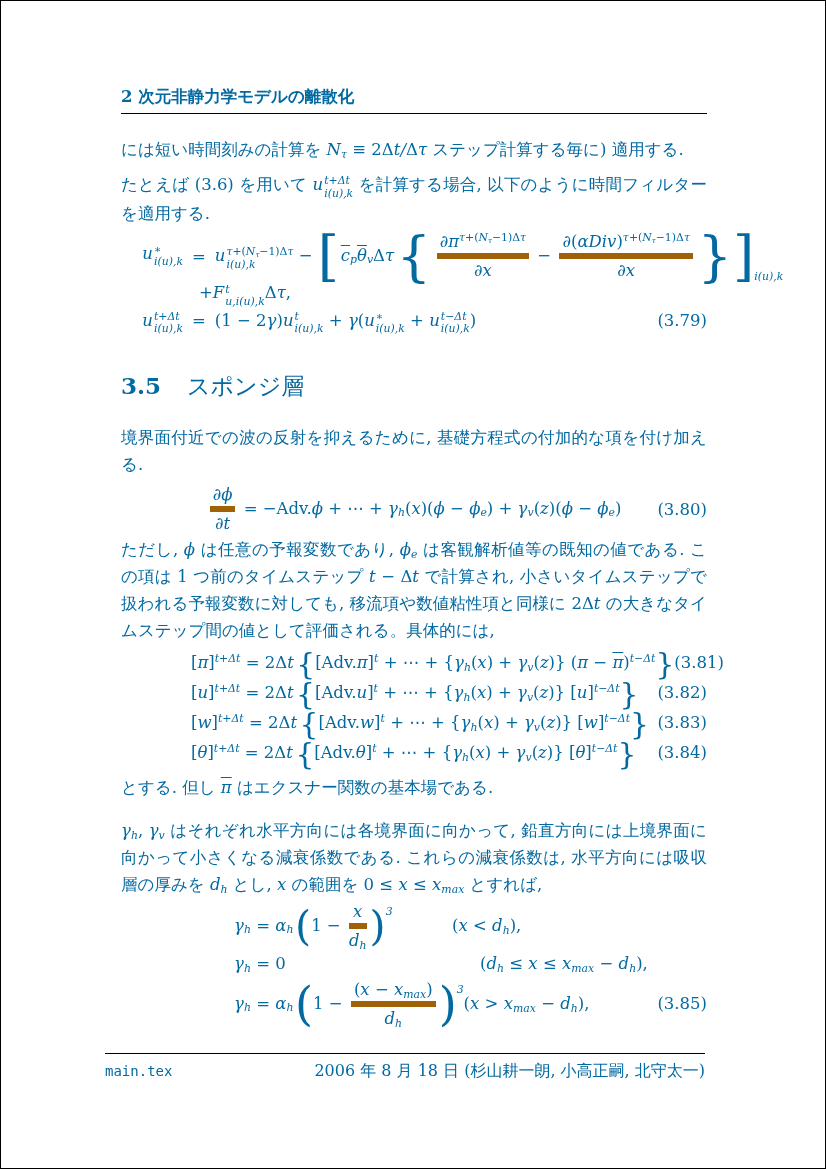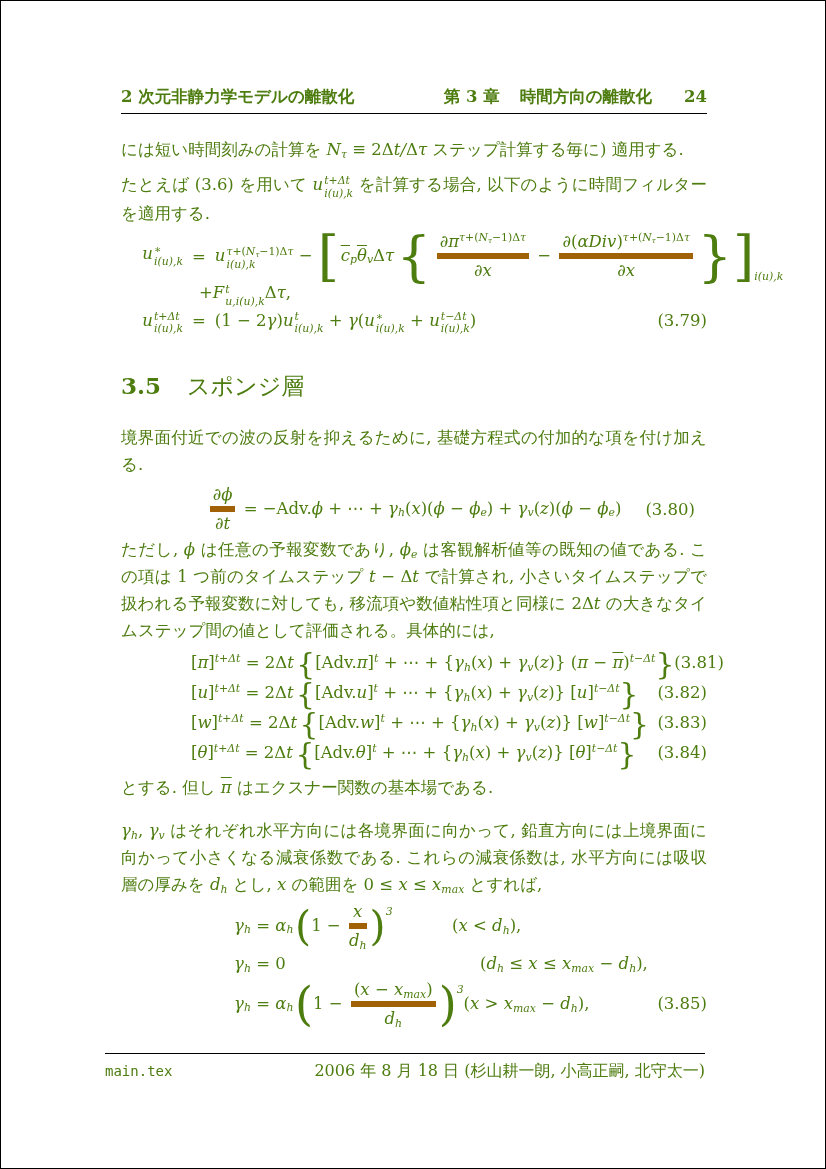--- a/index.html
+++ b/index.html
@@ -1,17 +1,17 @@
 <!DOCTYPE html>
 <html><head>
 <meta charset="utf-8">
 <style>
   html,body{margin:0;padding:0;background:#e8e8e8;}
   .page{position:relative;width:826px;height:1169px;background:#fff;border:1px solid #000;
-        box-sizing:border-box;font-family:"DejaVu Serif","Liberation Serif",serif;color:#4d7c0f;overflow:hidden;}
+        box-sizing:border-box;font-family:"DejaVu Serif","Liberation Serif",serif;color:#0369a1;overflow:hidden;}
   .inner{position:absolute;left:120px;top:85px;width:586px;}
   
   .page-header{display:flex;align-items:baseline;border-bottom:1.2px solid #000;
                padding-bottom:5px;font-weight:bold;font-size:16.5px;white-space:nowrap;}
   .hdr-right{margin-left:auto;display:flex;align-items:baseline;}
   .hdr-chapter{margin-right:20px;}
   .hdr-pagenum{margin-left:32px;font-family:"DejaVu Serif",serif;}
   
   .para{font-size:16.5px;line-height:27px;text-align:justify;margin:0;}
   .p1{margin-top:22px;} .p2{margin-top:8px;} .p3{margin-top:8px;}
@@ -44,46 +44,41 @@
   .eq379{margin:2px 0 0;}
   .eq-row{display:flex;align-items:baseline;white-space:nowrap;}
   .eq379 .r1{margin-top:2px;min-height:54px;align-items:center;}
   .eq379 .r2{margin-top:0;min-height:24px;padding-left:78px;}
   .eq379 .r3{margin-top:2px;min-height:30px;}
   .eq-lhs{display:inline-block;min-width:62px;text-align:right;}
   .eq-rel{margin:0 9px;}
   .eq-num{margin-left:auto;font-style:normal;}
   .eq380{margin:6px 0 2px;}
   .eq380 .eq-row{justify-content:center;min-height:50px;align-items:center;position:relative;}
-  .eq380 .eq-num{position:absolute;right:12px;top:50%;transform:translateY(-50%);margin:0;}
+  .eq380 .eq-num{position:absolute;right:0;top:50%;transform:translateY(-50%);margin:0;}
   .eqgrp{margin:4px 0 0;}
   .eqgrp .eq-row{padding-left:70px;min-height:30px;align-items:center;}
   .eq385{margin:4px 0 0;}
   .eq385 .eq-row{padding-left:113px;align-items:center;}
   .eq385 .r1{min-height:46px;} .eq385 .r2{min-height:27px;gap:28px;} .eq385 .r3{min-height:54px;}
   .eq385 .expr{display:inline-block;min-width:218px;}
   
   .page-footer{position:absolute;left:104px;right:120px;top:1052px;border-top:1.2px solid #000;
                padding-top:7px;display:flex;justify-content:space-between;align-items:baseline;}
   .ft-file{font-family:"DejaVu Sans Mono","Liberation Mono",monospace;font-size:14px;}
   .ft-date{font-size:16px;}
 </style>
 </head>
 <body>
 
 <div class="page">
   <div class="inner">
 
     <div class="page-header">
       <span>2 次元非静力学モデルの離散化</span>
-      <span class="hdr-right">
-        <span class="hdr-chapter">第 3 章</span>
-        <span>時間方向の離散化</span>
-        <span class="hdr-pagenum">24</span>
-      </span>
     </div>
 
     <p class="para p1 math"><span class="jp">には短い時間刻みの計算を </span><span class="mi">N</span><span class="msub"><span class="mi">τ</span></span><span class="mr"> ≡ 2Δ</span><span class="mi">t/</span><span class="mr">Δ</span><span class="mi">τ</span><span class="jp"> ステップ計算する毎に) 適用する.</span></p>
     <p class="para p2 math"><span class="jp">たとえば (3.6) を用いて </span><span class="mi">u</span><span class="ss"><span class="ss-sup"><span class="mi">t+Δt</span></span><span class="ss-sub"><span class="mi">i(u),k</span></span></span><span class="jp"> を計算する場合, 以下のように時間フィルターを適用する.</span></p>
 
     <div class="eq-block eq379 math">
       <div class="eq-row r1">
         <span class="eq-lhs"><span class="mi">u</span><span class="ss"><span class="ss-sup"><span class="mi">∗</span></span><span class="ss-sub"><span class="mi">i(u),k</span></span></span></span>
         <span class="eq-rel">=</span>
         <span><span class="mi">u</span><span class="ss"><span class="ss-sup"><span class="mi">τ</span><span class="mr">+(</span><span class="mi">N</span><span class="msub"><span class="mi">τ</span></span><span class="mr">−1)Δ</span><span class="mi">τ</span></span><span class="ss-sub"><span class="mi">i(u),k</span></span></span><span class="mr"> − </span><span class="bigd" style="font-size: 3.3em;">[</span><span class="msp" style="width: 0.1em;">​</span><span class="ov"><span class="mi">c</span></span><span class="msub"><span class="mi">p</span></span><span class="ov"><span class="mi">θ</span></span><span class="msub"><span class="mi">v</span></span><span class="mr">Δ</span><span class="mi">τ</span><span class="msp" style="width: 0.15em;">​</span><span class="bigd" style="font-size: 3.3em;">{</span><span class="msp" style="width: 0.15em;">​</span><span class="frac"><span class="num"><span class="mi">∂π</span><span class="msup"><span class="mi">τ</span><span class="mr">+(</span><span class="mi">N</span><span class="msub"><span class="mi">τ</span></span><span class="mr">−1)Δ</span><span class="mi">τ</span></span></span><span class="den"><span class="mi">∂x</span></span></span><span class="mr"> − </span><span class="frac"><span class="num"><span class="mi">∂</span><span class="mr">(</span><span class="mi">αDiv</span><span class="mr">)</span><span class="msup"><span class="mi">τ</span><span class="mr">+(</span><span class="mi">N</span><span class="msub"><span class="mi">τ</span></span><span class="mr">−1)Δ</span><span class="mi">τ</span></span></span><span class="den"><span class="mi">∂x</span></span></span><span class="msp" style="width: 0.1em;">​</span><span class="bigd" style="font-size: 3.3em;">}</span><span class="msp" style="width: 0.05em;">​</span><span class="bigd" style="font-size: 3.3em;">]</span><span class="mlsub"><span class="mi">i(u),k</span></span></span>

